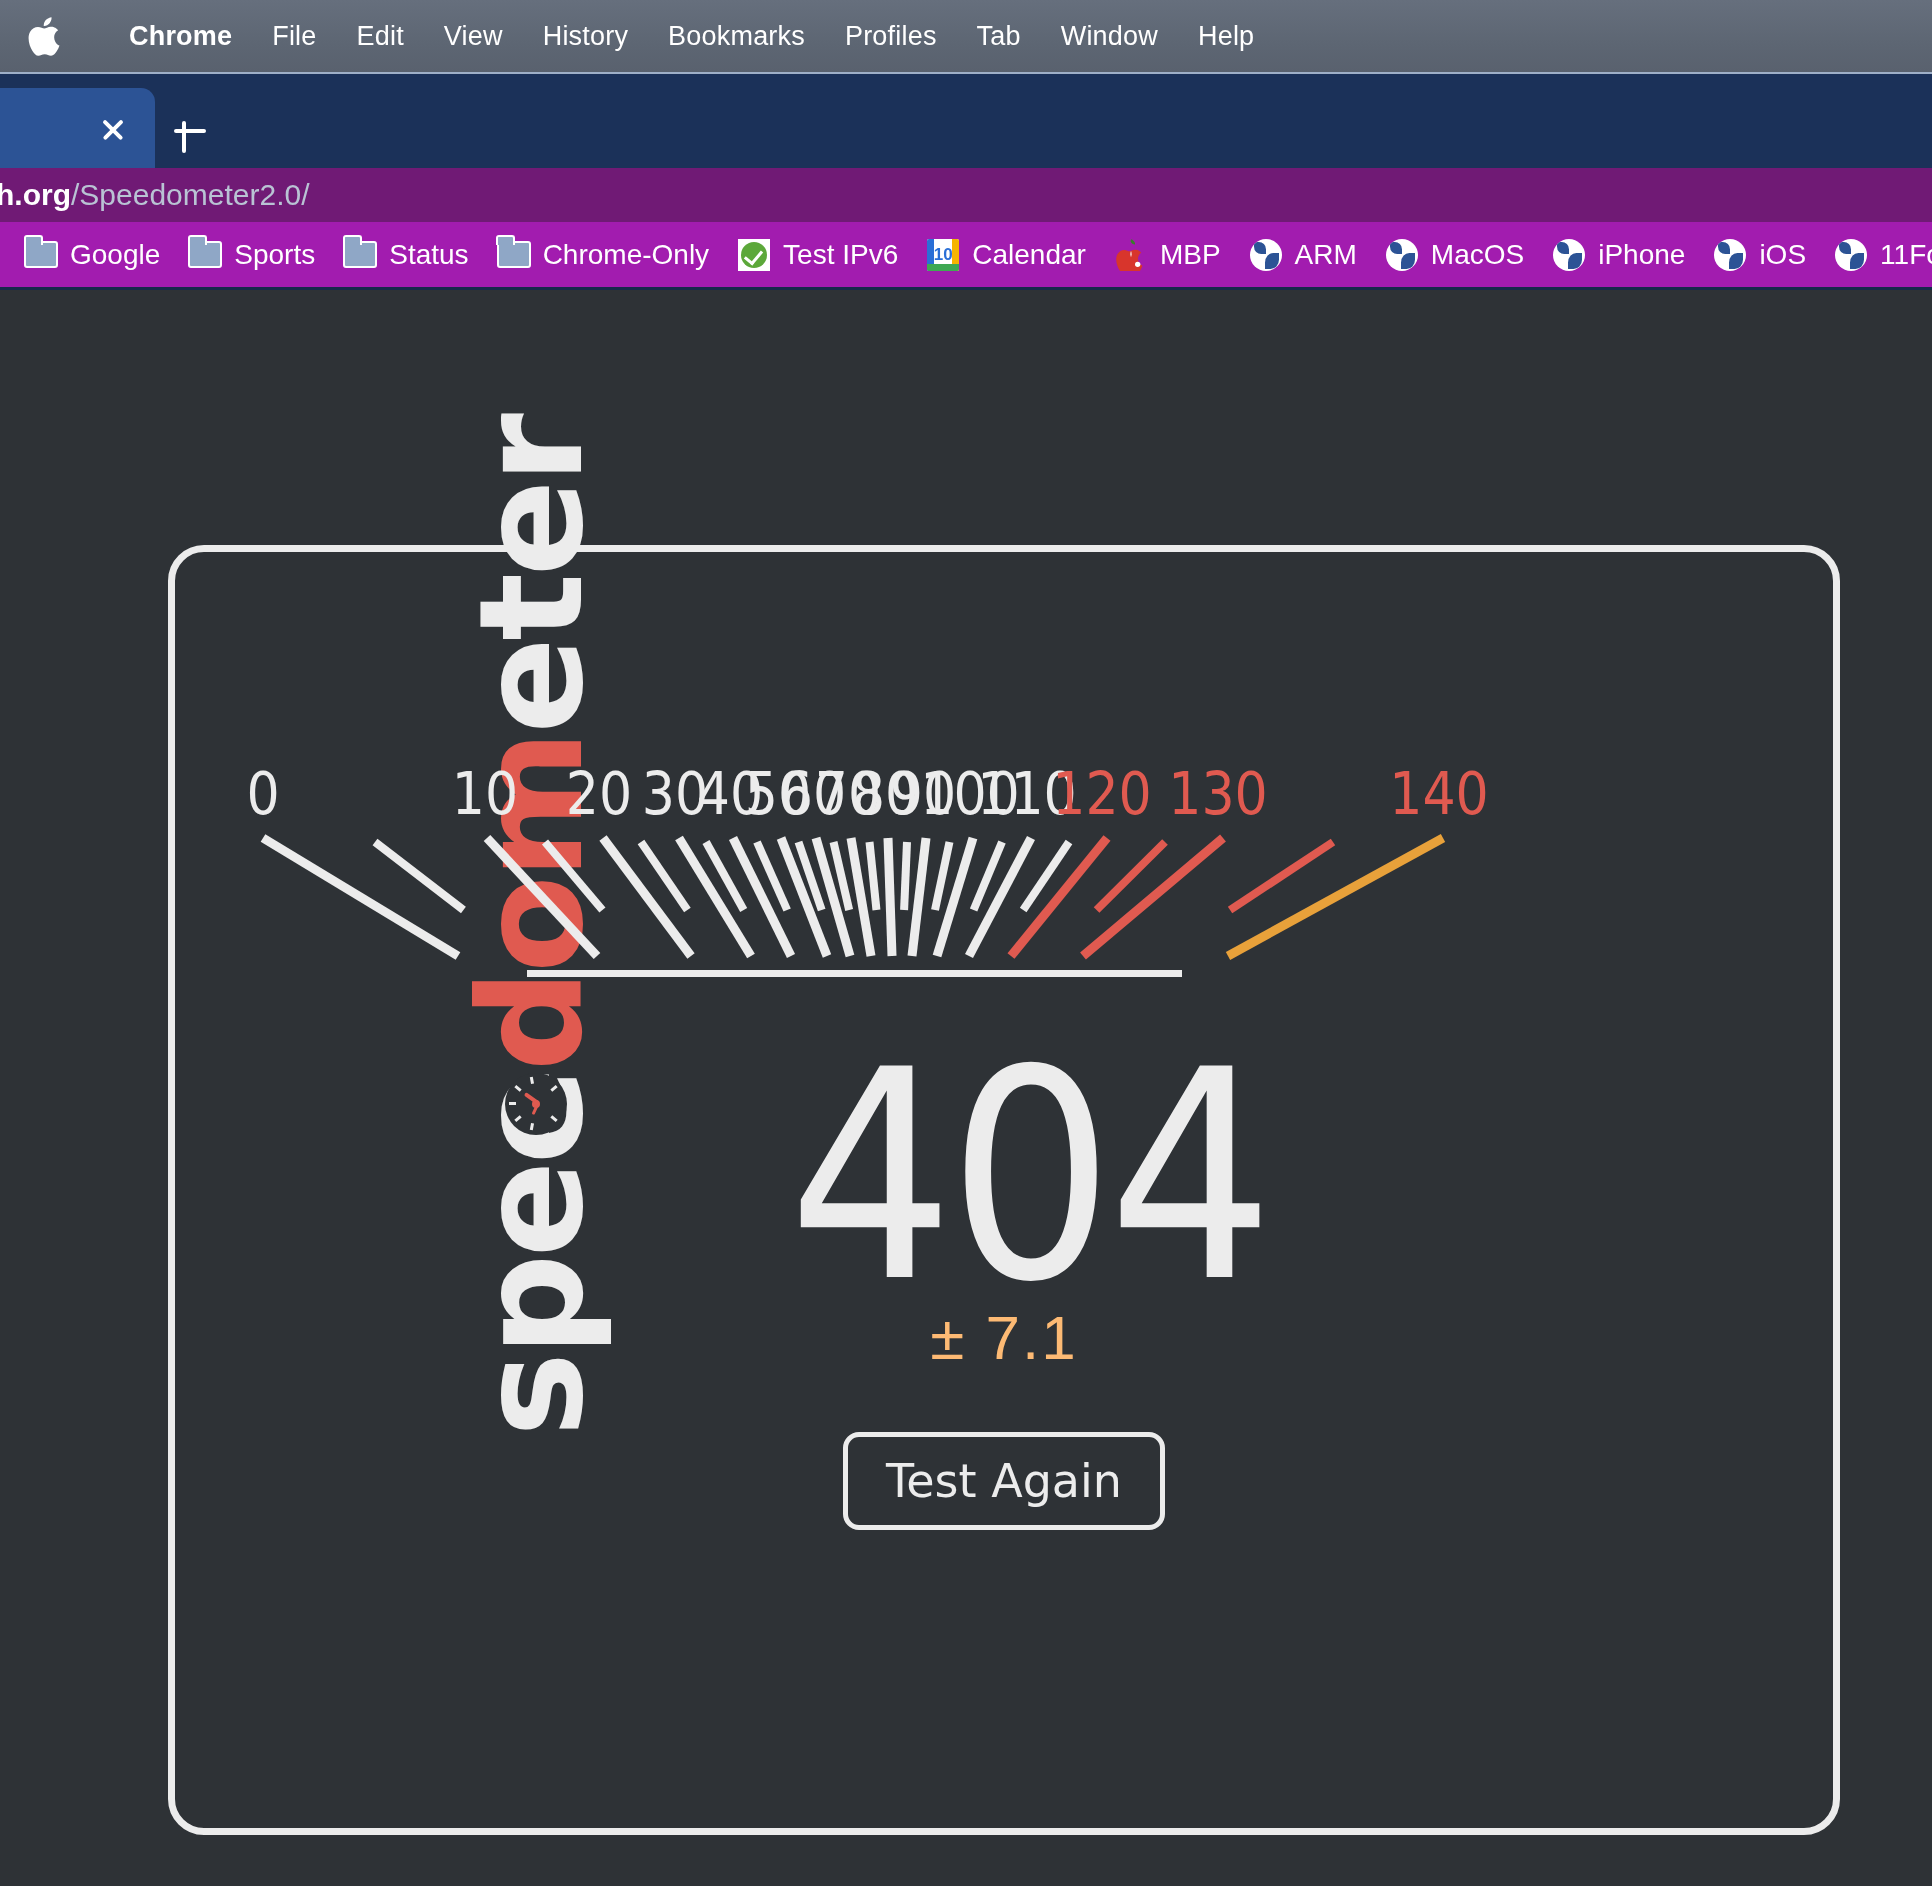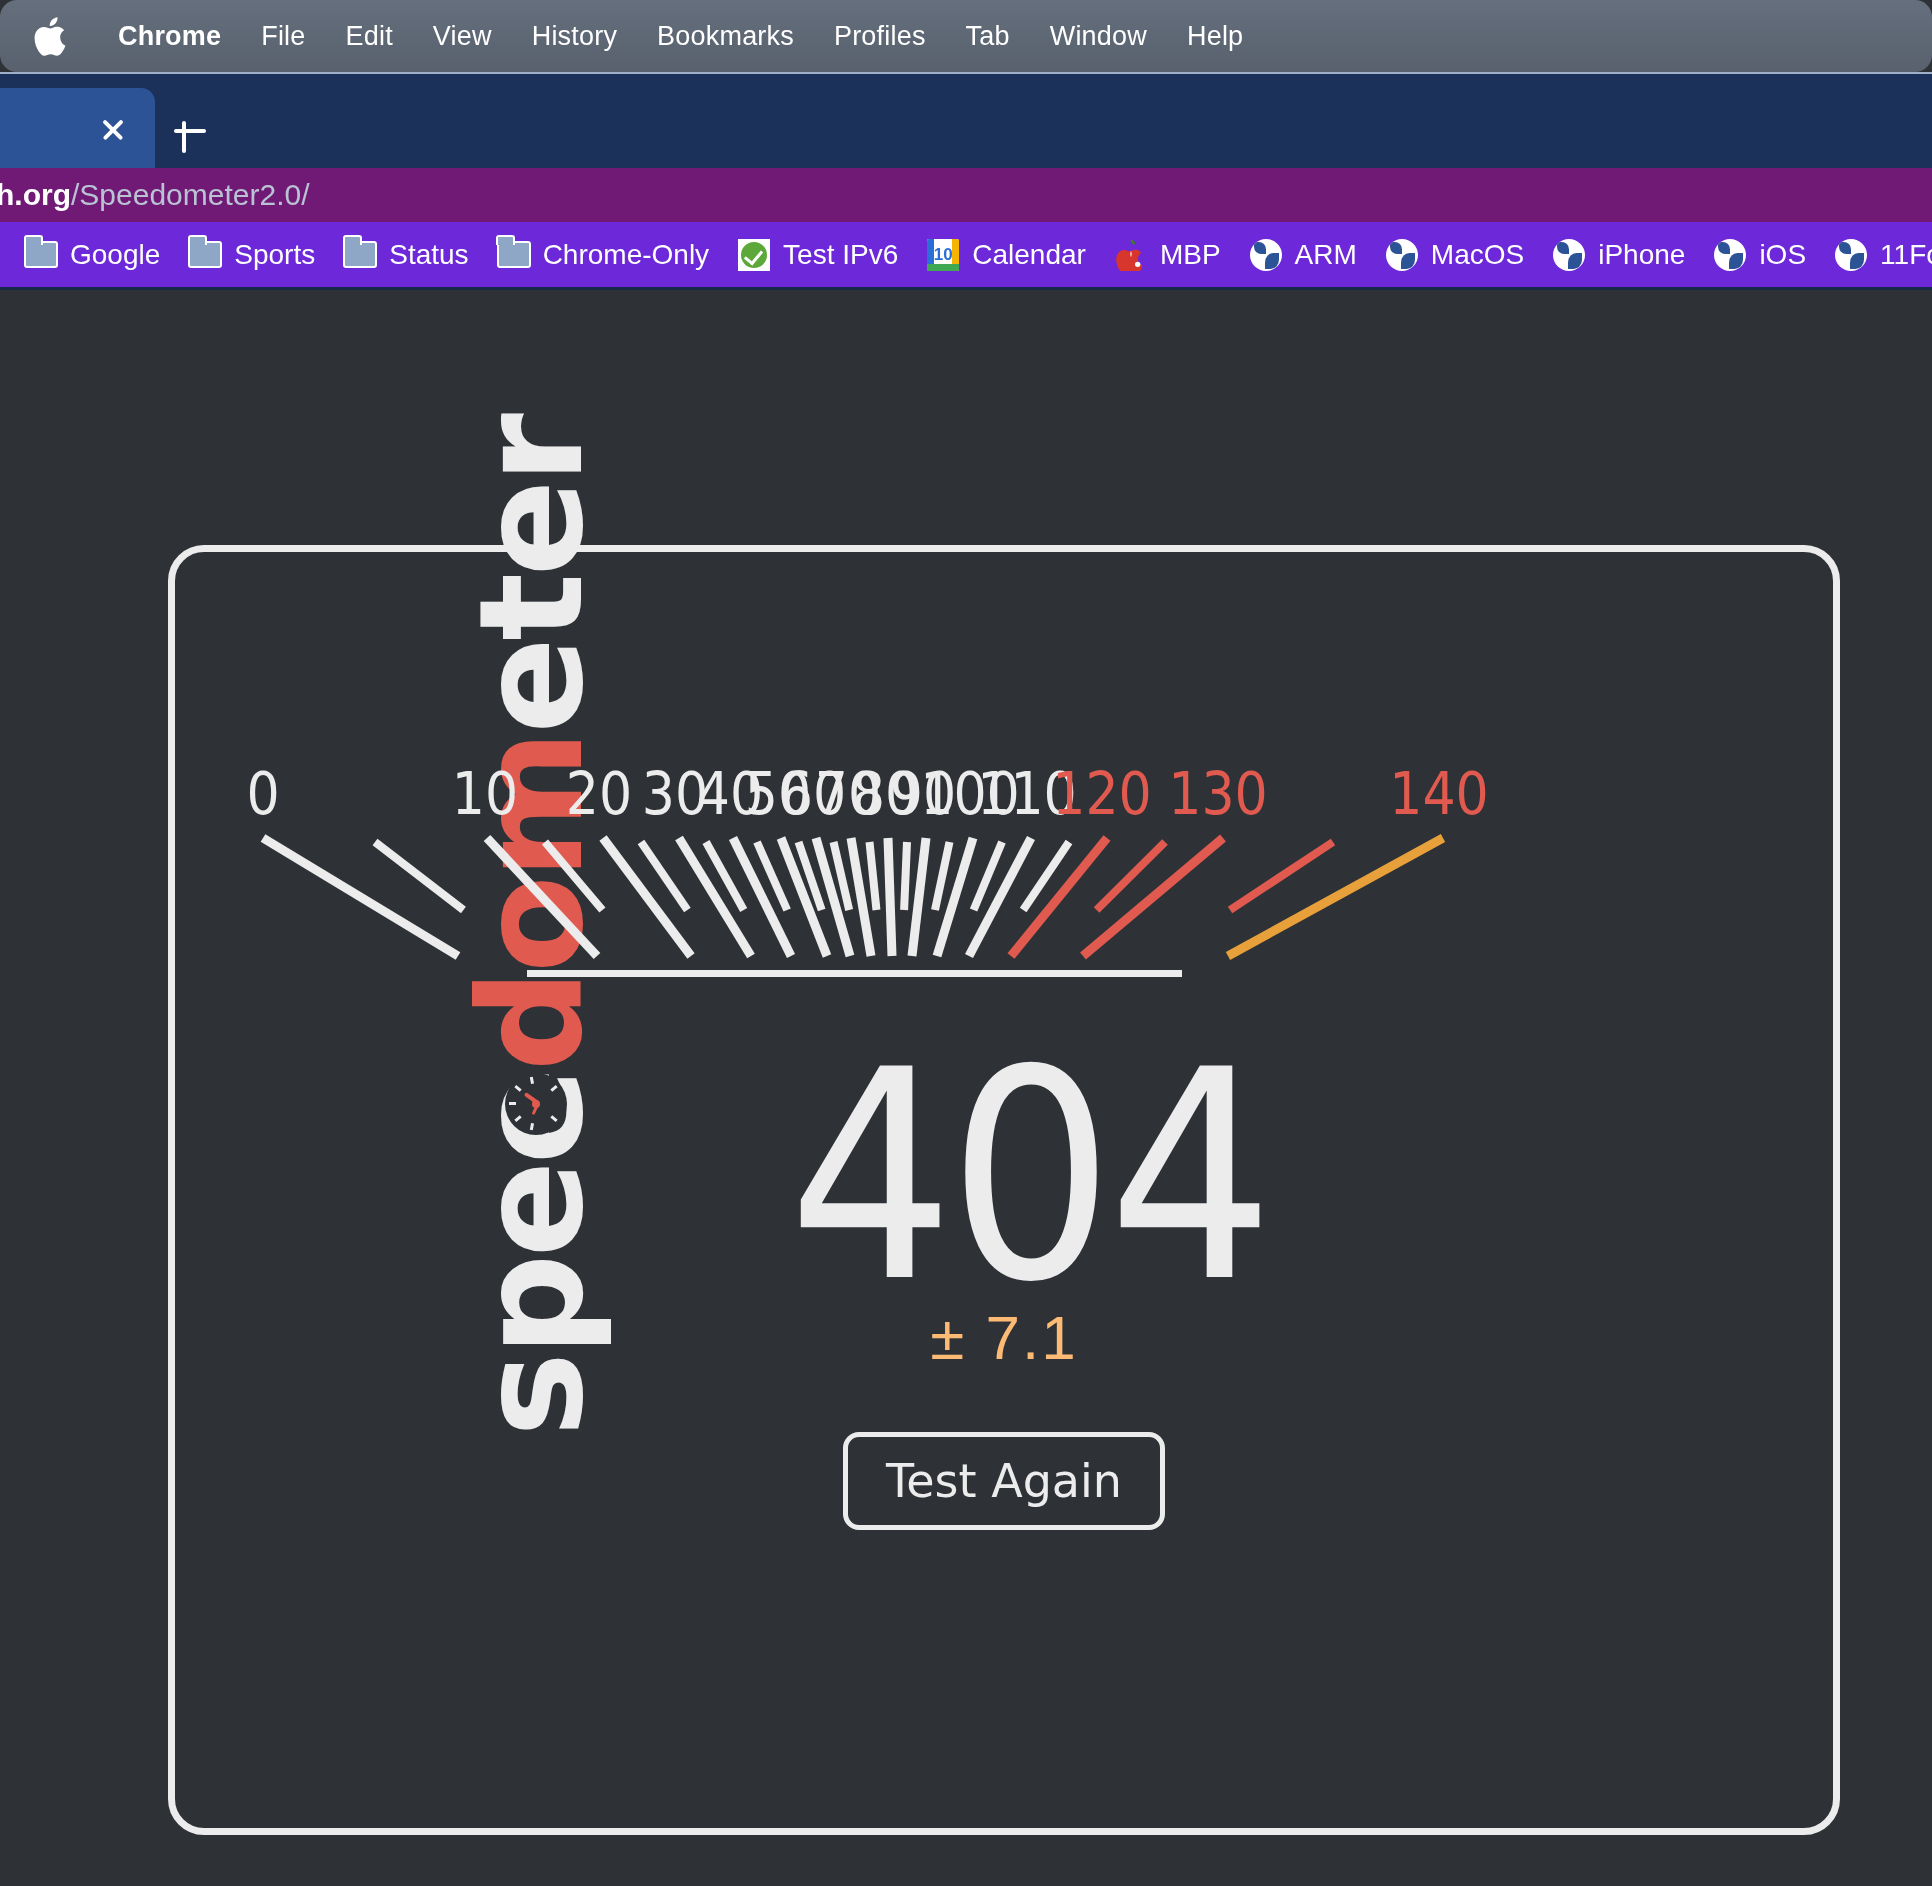--- a/index.html
+++ b/index.html
@@ -7,23 +7,22 @@
     width:1932px; height:1886px;
     background:#2e3236;
     font-family:"Liberation Sans", sans-serif;
     overflow:hidden;
   }
 
   
   .menubar{
     position:absolute; left:0; top:0; width:1932px; height:72px;
     background:linear-gradient(180deg,#666f7d 0%,#5d6673 60%,#59616e 100%);
-    display:flex; align-items:center; gap:0px; padding-left:30px;
+    display:flex; align-items:center; gap:17px; padding-left:24px;
     color:#ffffff;
-    border-radius:17px;
   }
   .apple-logo{
     width:44px; height:48px; display:flex; align-items:center; justify-content:center;
     margin-right:24px;
   }
   .menu-item{
     font-size:27px; line-height:27px; color:#ffffff; padding:0 20px;
     white-space:nowrap; letter-spacing:.2px;
   }
   .menu-item.bold{ font-weight:bold; }
@@ -67,21 +66,21 @@
   .url{
     font-size:30px; line-height:30px; white-space:nowrap; padding-left:0px;
     margin-left:-4px;
   }
   .url .host{ color:#ffffff; font-weight:bold; }
   .url .path{ color:#b9c3d4; }
 
   
   .bookmarks{
     position:absolute; left:0; top:222px; width:1932px; height:68px;
-    background:#6d28d9;
+    background:#a21caf;
     display:flex; align-items:center; padding-left:10px;
     border-bottom:3px solid #16294a;
   }
   .bm{
     display:flex; align-items:center; gap:12px; padding:0 14px;
     color:#ffffff; font-size:28px; line-height:28px; white-space:nowrap;
   }
   .bm-ico{ width:34px; height:34px; display:flex; align-items:center; justify-content:center; flex:0 0 auto;}
 
   

